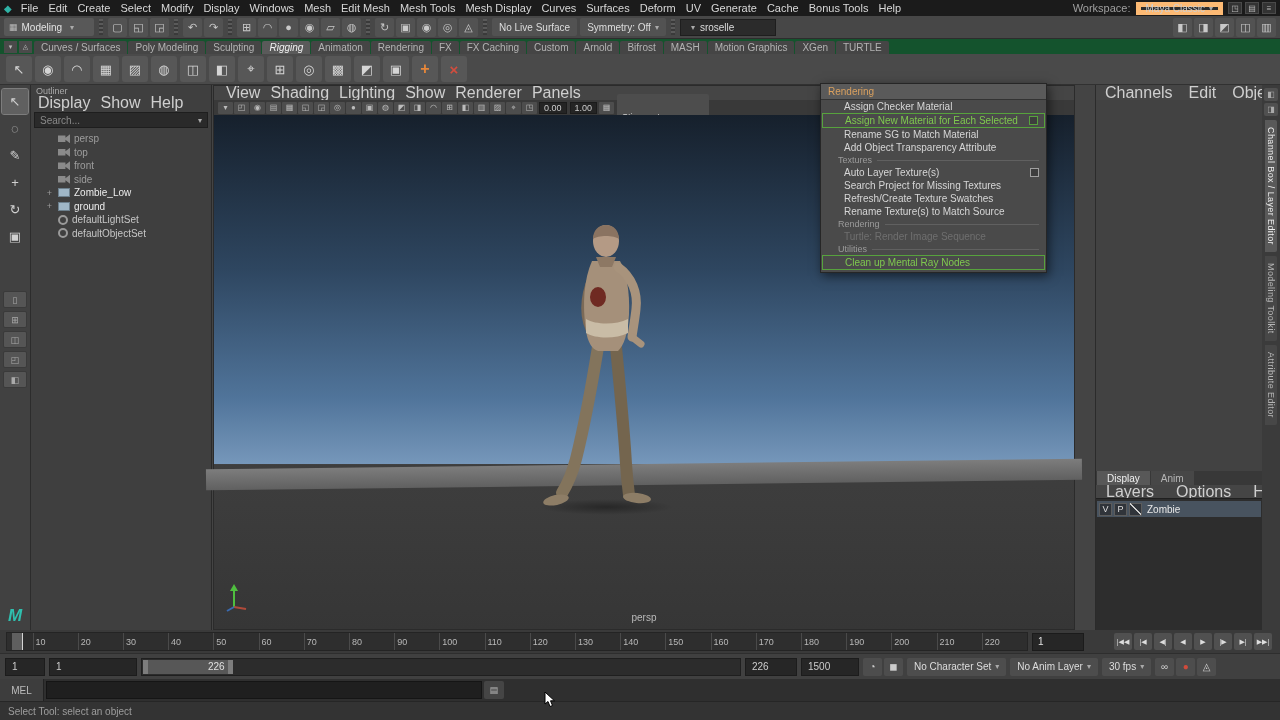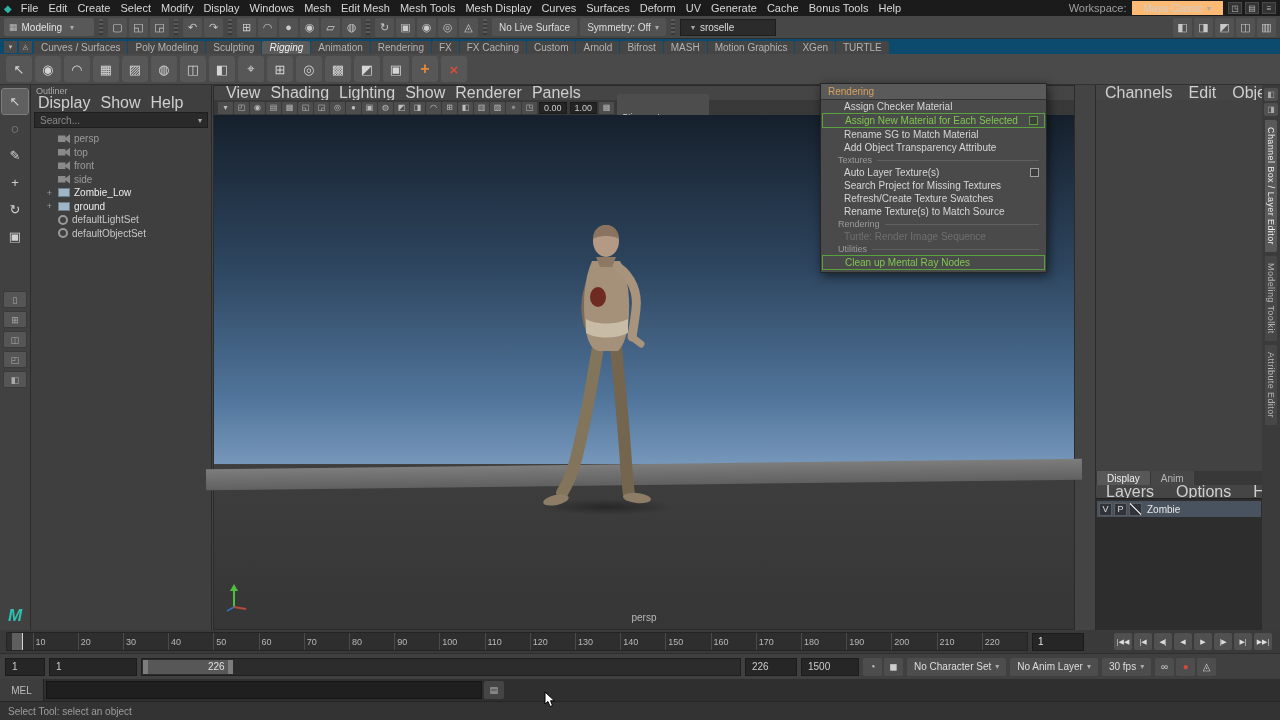--- a/index.html
+++ b/index.html
@@ -11,21 +11,21 @@
   }
   .caret { font-size:8px; color:#aaa; margin-left:4px; }
 
   
   .titlebar { position:absolute; left:0; top:0; width:100%; height:16px; background:#1b1b1b;
     display:flex; align-items:center; padding:0 4px; color:#d8d8d8; }
   .app-icon { color:#2fb3a6; font-size:10px; margin-right:4px; }
   .menus { display:flex; }
   .menu-item { padding:0 5px; font-size:11px; line-height:16px; cursor:default; white-space:nowrap; }
   .titlebar-right { margin-left:auto; display:flex; align-items:center; gap:5px; color:#9f9f9f; }
-  .ws-dd { background:#2c2c2c; border:7px solid #fdba74; height:13px; display:flex; align-items:center;
+  .ws-dd { background:#2c2c2c; border:5px solid #fdba74; height:13px; display:flex; align-items:center;
     padding:0 5px; color:#cfcfcf; font-size:10px; }
   .tb-icons { display:flex; gap:3px; }
   .tb-icon { width:14px; height:12px; background:#333; border:1px solid #4a4a4a; font-size:8px;
     display:flex; align-items:center; justify-content:center; color:#bbb; }
 
   
   .statusline { position:absolute; left:0; top:16px; width:100%; height:23px; background:#474747;
     border-bottom:1px solid #2d2d2d; display:flex; align-items:center; gap:3px; padding:0 4px; }
   .mode-dd { width:90px; height:18px; background:#585858; border-radius:2px; display:flex;
     align-items:center; padding:0 5px; gap:4px; font-size:10px; color:#e2e2e2; }
@@ -34,21 +34,21 @@
   .igroup { display:flex; gap:2px; }
   .sicon { width:19px; height:19px; background:#525252; border-radius:2px; display:flex;
     align-items:center; justify-content:center; font-size:11px; color:#c9c9c9; }
   .sbtn { height:18px; background:#525252; border-radius:2px; padding:0 7px; display:flex;
     align-items:center; font-size:10px; color:#ddd; white-space:nowrap; }
   .sfield { height:17px; background:#2b2b2b; border:1px solid #1e1e1e; padding:0 6px; display:flex;
     align-items:center; gap:5px; min-width:96px; font-size:10px; color:#ddd; }
   .flex-sp { flex:1; }
 
   
-  .shelf-tabs { position:absolute; left:0; top:39px; width:100%; height:15px; background:#0c4a6e;
+  .shelf-tabs { position:absolute; left:0; top:39px; width:100%; height:15px; background:#14532d;
     display:flex; align-items:flex-end; gap:1px; padding-left:4px; }
   .st-icon { width:13px; height:12px; background:#4a4a4a; font-size:7px; color:#bbb; display:flex;
     align-items:center; justify-content:center; margin:0 1px 1px 0; }
   .tabs { display:flex; gap:1px; }
   .shelf-tab { padding:1px 7px 1px; font-size:10px; color:#b3b3b3; background:#454545;
     border-radius:2px 2px 0 0; white-space:nowrap; }
   .shelf-tab.active { background:#5a5a5a; color:#f0f0f0;font-style:italic; }
 
   
   .shelf { position:absolute; left:0; top:54px; width:100%; height:31px; background:#4a4a4a;

